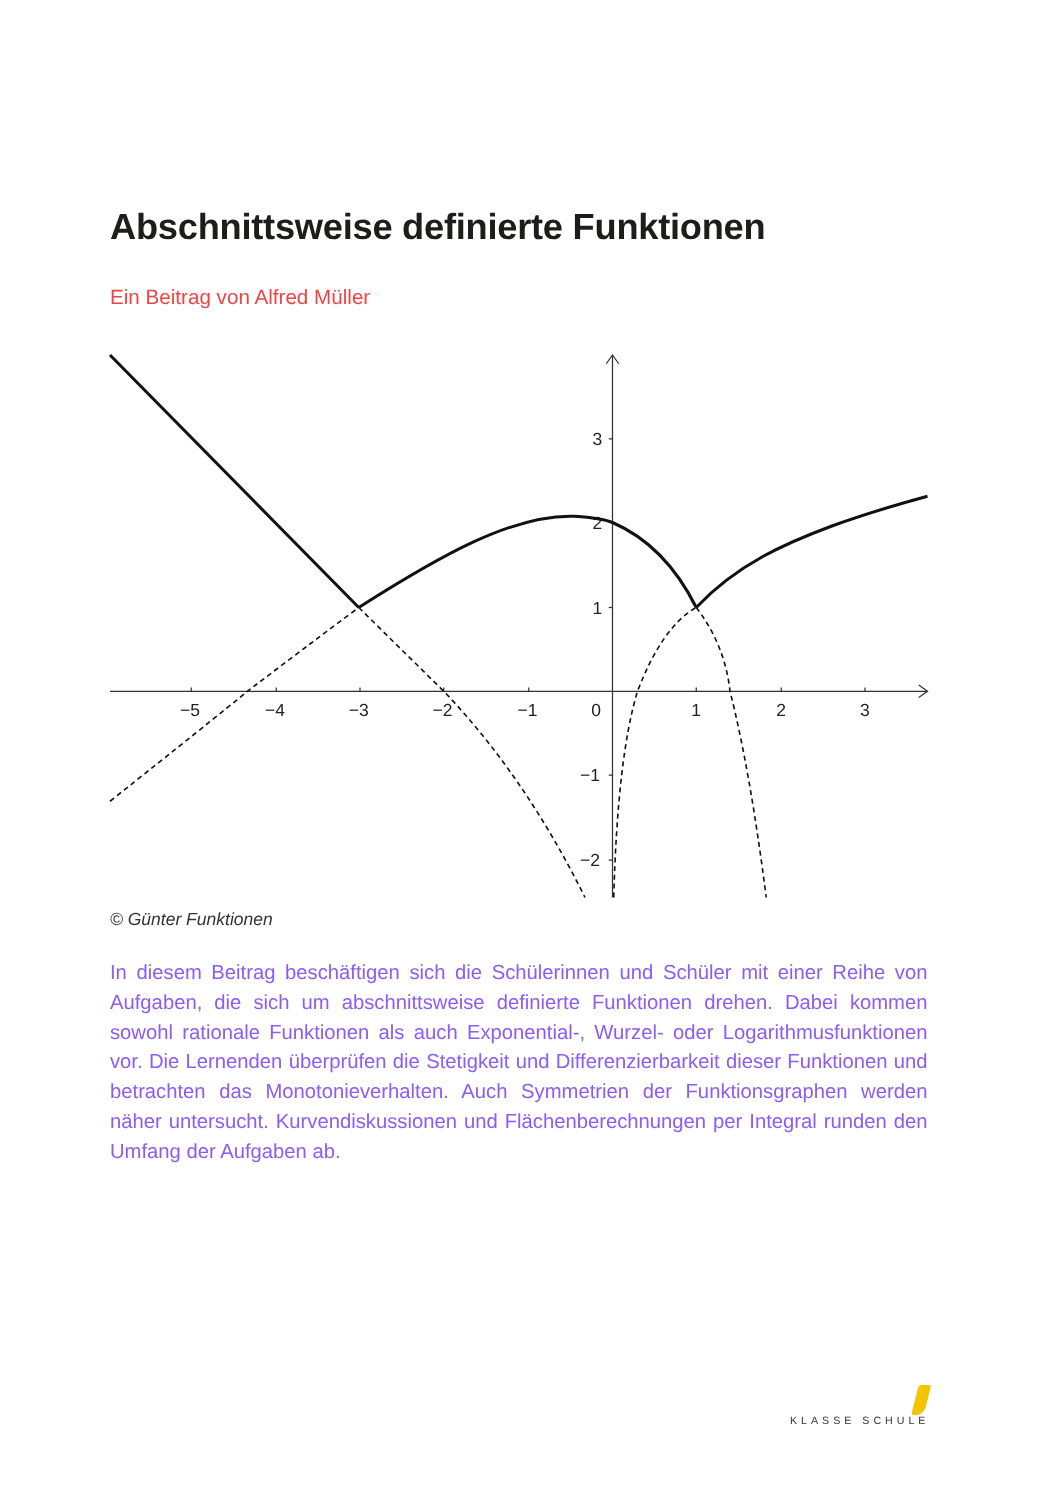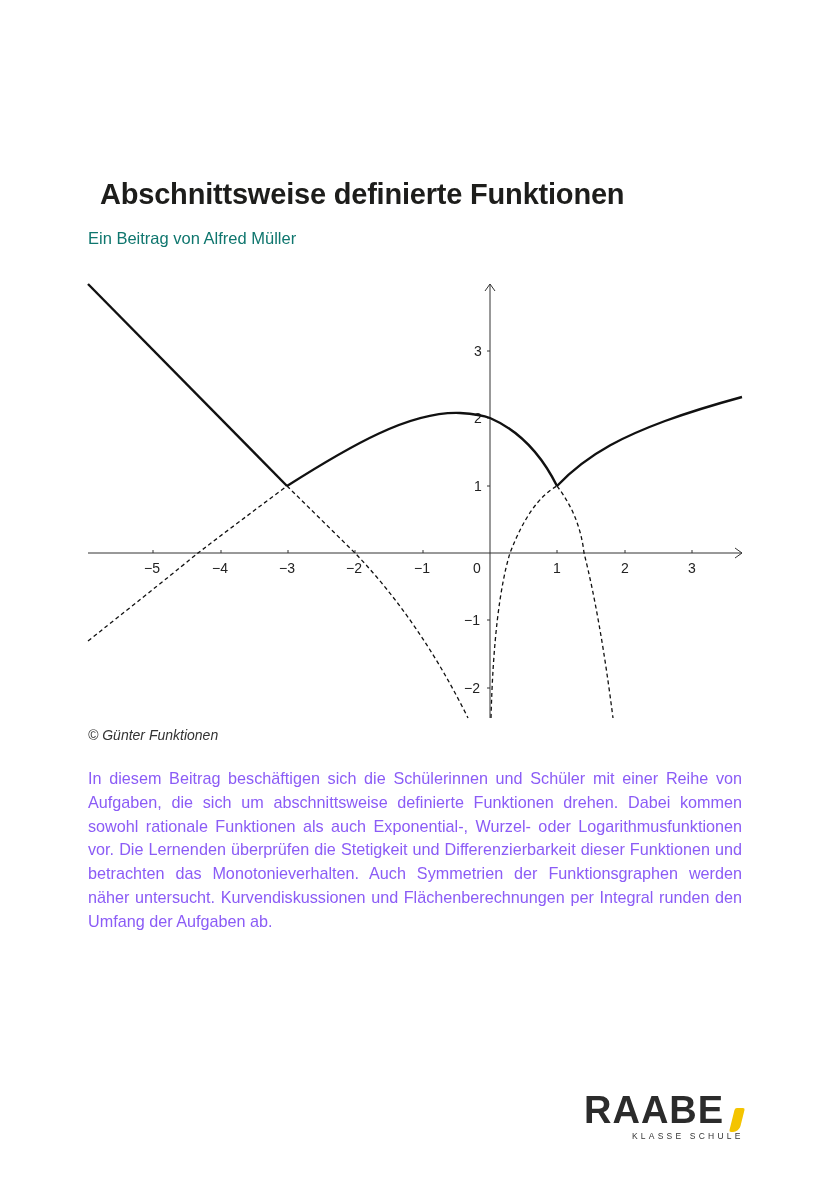--- a/index.html
+++ b/index.html
@@ -1,18 +1,18 @@
 <!DOCTYPE html>
 <html><head>
   <meta charset="utf-8">
   <style>
     html, body { margin: 0; padding: 0; background: #ffffff; }
     body { width: 840px; height: 1200px; position: relative; overflow: hidden; font-family: "Liberation Sans", sans-serif; color: #1d1d1b; }
-    .title { position: absolute; left: 88px; top: 166px; font-size: 29px; font-weight: bold; letter-spacing: -0.2px; margin: 12px; }
-    .byline { position: absolute; left: 88px; top: 229px; font-size: 16.5px; color: #0f766e; }
+    .title { position: absolute; left: 88px; top: 166px; font-size: 29px; font-weight: bold; letter-spacing: -0.2px; margin: 0; }
+    .byline { position: absolute; left: 88px; top: 229px; font-size: 16.5px; color: #ef4444; }
     .figure { position: absolute; left: 80px; top: 276px; width: 670px; height: 445px; }
     .figure svg { display: block; }
     .caption { position: absolute; left: 88px; top: 727px; font-size: 14px; font-style: italic; color: #333; }
     .body-text { position: absolute; left: 88px; top: 767px; width: 654px; font-size: 16.2px; line-height: 23.8px; text-align: justify; color: #8b5cf6; margin: 0; }
     .logo { position: absolute; left: 584px; top: 1090px; width: 170px; height: 60px; }
     .logo-word { position: absolute; left: 0; top: 0; font-size: 38px; font-weight: bold; letter-spacing: 1px; color: #2b2b2b; line-height: 40px; }
     .logo-comma { position: absolute; left: 148px; top: 18px; width: 10px; height: 24px; background: #f4c400; border-radius: 2px 2px 6px 2px; transform: skewX(-14deg); }
     .logo-sub { position: absolute; left: 48px; top: 41px; font-size: 8.5px; letter-spacing: 3.2px; color: #333; }
     .tick-label { font-family: "Liberation Sans", sans-serif; font-size: 14px; fill: #222; }
   </style>
@@ -79,16 +79,15 @@
       <path d="M477,210 C510,175 550,158 585,145 C615,134 640,127 662,121"></path>
     </g>
   </svg>
 </div>
 
 <div class="caption">© Günter Funktionen</div>
 
 <p class="body-text">In diesem Beitrag beschäftigen sich die Schülerinnen und Schüler mit einer Reihe von Aufgaben, die sich um abschnittsweise definierte Funktionen drehen. Dabei kommen sowohl rationale Funktionen als auch Exponential-, Wurzel- oder Logarithmusfunktionen vor. Die Lernenden überprüfen die Stetigkeit und Differenzierbarkeit dieser Funktionen und betrachten das Monotonieverhalten. Auch Symmetrien der Funktionsgraphen werden näher untersucht. Kurvendiskussionen und Flächenberechnungen per Integral runden den Umfang der Aufgaben ab.</p>
 
 <div class="logo">
-  <span class="logo-word">RAABE</span>
   <span class="logo-comma"></span>
   <span class="logo-sub">KLASSE SCHULE</span>
 </div>
 
 </body></html>

